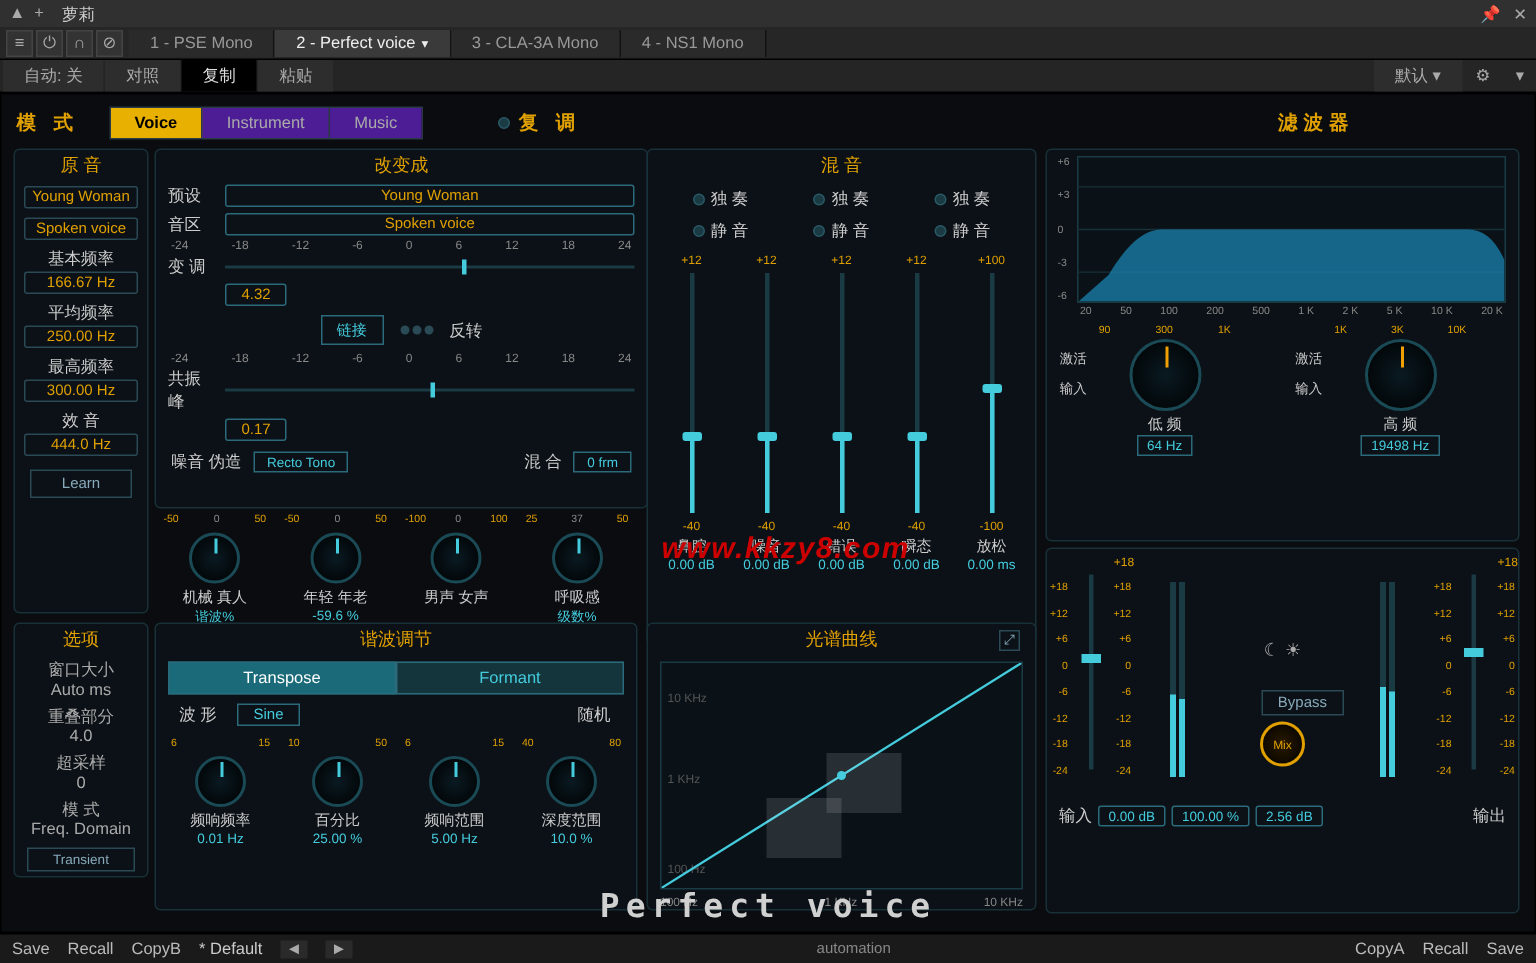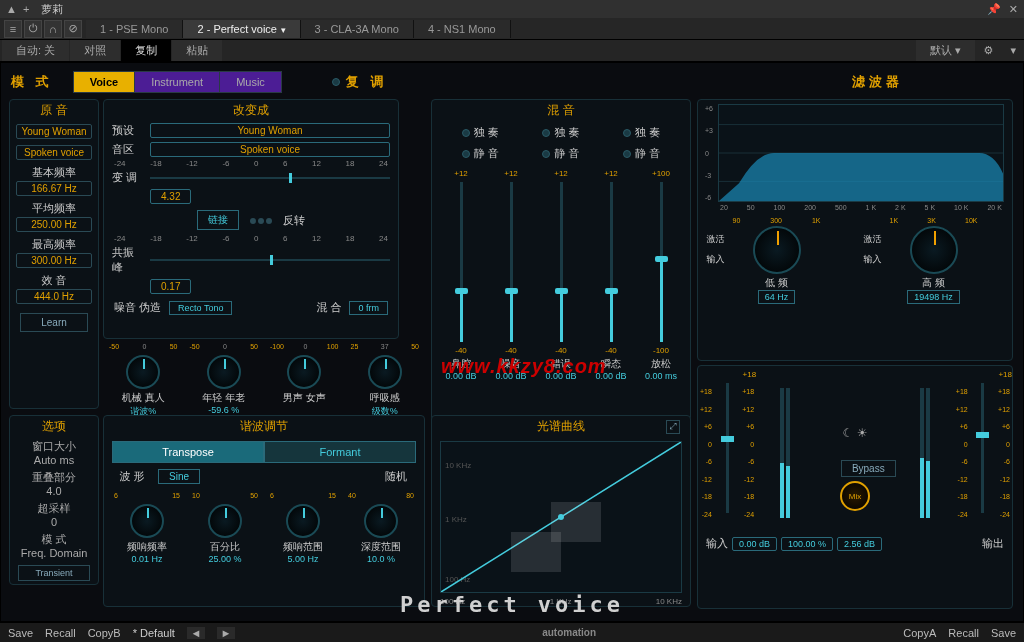--- a/index.html
+++ b/index.html
@@ -46,21 +46,21 @@
 .poly .txt { color: #e0a000; font-size: 13px; font-weight: bold; letter-spacing: 4px; }
 
 
 .col-left { left: 8px; top: 36px; width: 90px; height: 310px; }
 .col-left .item { text-align: center; padding: 2px 0; }
 .col-left .lbl { color: #ccc; font-size: 11px; }
 .col-left .val { color: #e0a000; font-size: 10px; border: 1px solid #2a4a55; margin: 1px 6px; padding: 1px 0; border-radius: 2px; }
 .learn-btn { margin: 6px 10px; padding: 3px 0; text-align: center; border: 1px solid #2a4a55; color: #8ab; cursor: pointer; font-size: 10px; }
 
 
-.change { left: 102px; top: 36px; width: 296px; height: 240px; }
+.change { left: 102px; top: 36px; width: 329px; height: 240px; }
 .change .row { display: flex; align-items: center; gap: 6px; padding: 2px 8px; }
 .change .row .lbl { color: #ccc; width: 32px; font-size: 11px; }
 .change .valbox { color: #e0a000; border: 1px solid #2a6a7a; padding: 1px 10px; font-size: 10px; border-radius: 2px; }
 .change .slider { flex: 1; height: 14px; position: relative; }
 .change .slider .track { position: absolute; top: 6px; left: 0; right: 0; height: 2px; background: #1a3a44; }
 .change .slider .handle { position: absolute; top: 2px; width: 3px; height: 10px; background: #4cd; }
 .change .ticks { display: flex; justify-content: space-between; font-size: 8px; color: #888; padding: 0 2px; }
 .link-row { display: flex; align-items: center; justify-content: center; gap: 10px; padding: 4px 0; }
 .link-btn { border: 1px solid #2a6a7a; padding: 2px 10px; color: #4cd; font-size: 10px; cursor: pointer; }
 .chain .c { display: inline-block; width: 6px; height: 6px; border-radius: 50%; background: #2a4a55; margin: 0 1px; }
@@ -147,21 +147,21 @@
 .out-val { border: 1px solid #2a6a7a; color: #4cd; padding: 1px 6px; font-size: 9px; border-radius: 2px; }
 .out-lbl { color: #ccc; font-size: 11px; }
 
 
 .brand { position: absolute; bottom: 4px; left: 50%; transform: translateX(-50%); color: #d0d0d0; font-family: monospace; font-size: 22px; letter-spacing: 4px; font-weight: bold; }
 
 
 .bottombar { height: 20px; background: #1a1a1a; display: flex; align-items: center; padding: 0 8px; gap: 12px; border-top: 1px solid #000; }
 .bottombar .btn { color: #bbb; font-size: 11px; cursor: pointer; }
 .bottombar .default { color: #ccc; }
-.bottombar .center { flex: 1; text-align: center; color: #888; font-size: 10px; font-weight: bold; }
+.bottombar .center { flex: 1; text-align: center; color: #888; font-size: 10px; }
 .bottombar .navbtn { width: 18px; text-align: center; background: #2a2a2a; cursor: pointer; }
 
 .noise-row { display: flex; align-items: center; gap: 8px; padding: 4px 10px; }
 .noise-row .lbl { color: #ccc; font-size: 11px; }
 .noise-row .vb { border: 1px solid #2a6a7a; color: #4cd; padding: 1px 8px; font-size: 9px; }
 </style>
 </head>
 <body>
 
 <div class="titlebar">

